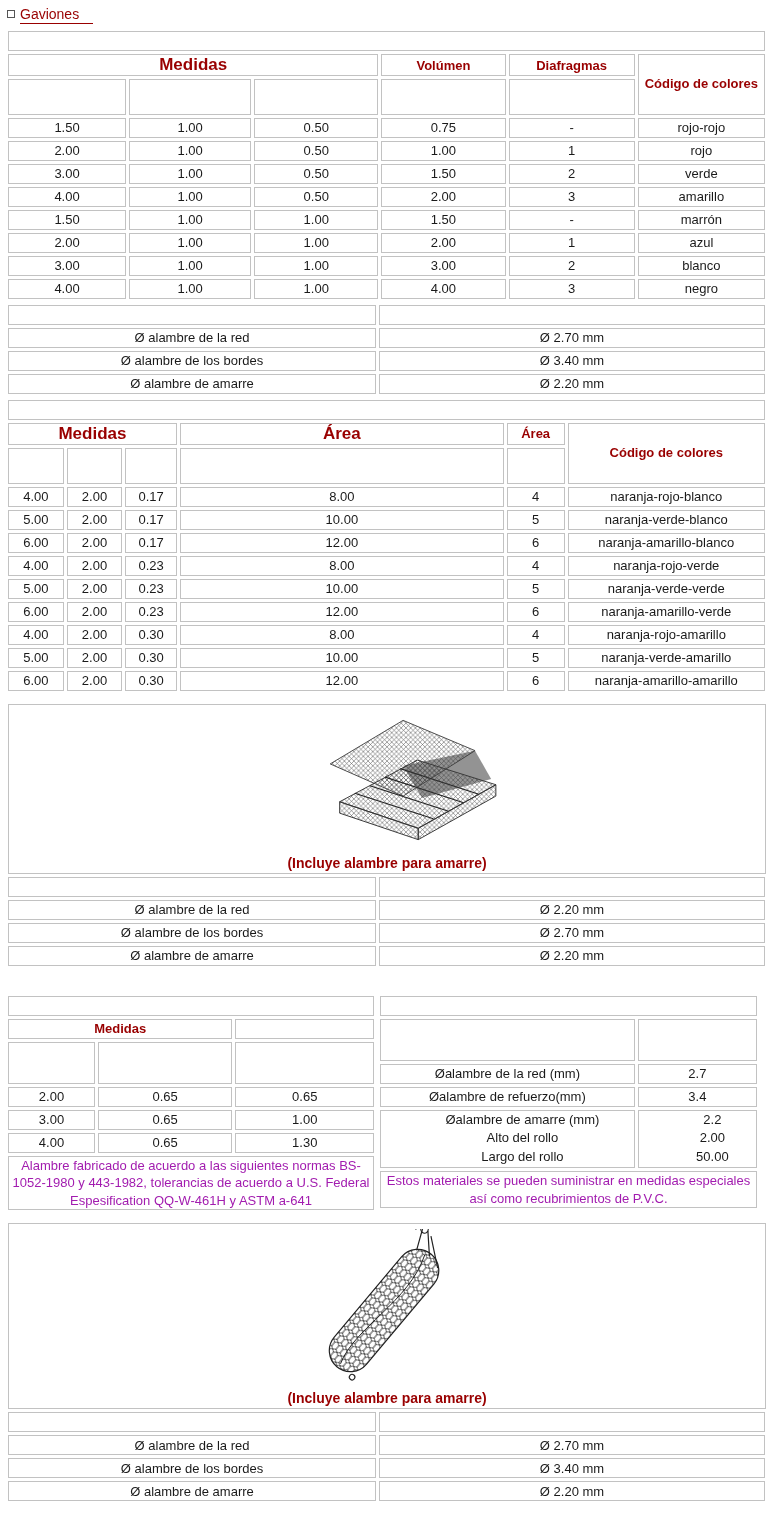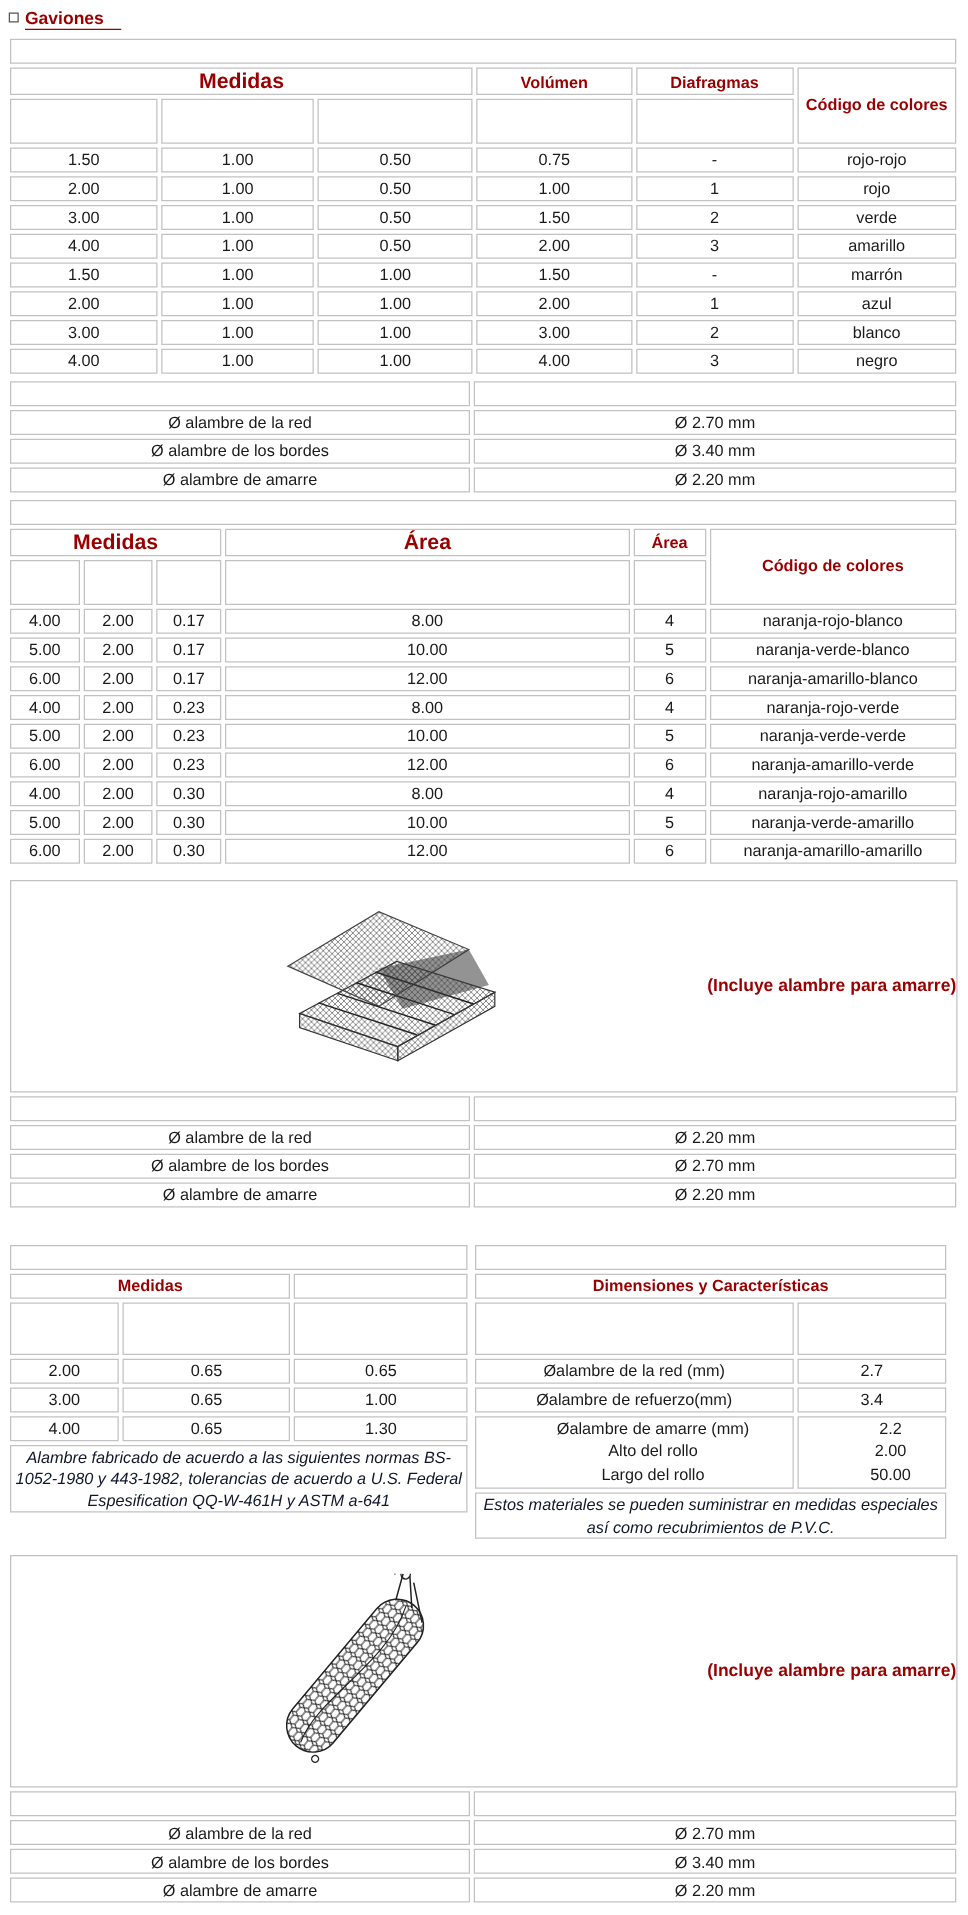--- a/index.html
+++ b/index.html
@@ -10,21 +10,21 @@
     font-family:"Liberation Sans", sans-serif;
     color:#1a1a1a;
     font-size:13px;
   }
   .page-title{margin:2px 0 4px 2px;white-space:nowrap;}
   .bullet{
     display:inline-block;width:6px;height:6px;border:1px solid #555;
     margin-right:5px;vertical-align:1px;background:#fff;
   }
   .title-link{
-    display:inline-block;color:#990000;font-weight:bold;font-size:14px;
+    display:inline-block;color:#990000;font-weight:normal;font-size:14px;
     border-bottom:1px solid #990000;padding-right:14px;padding-bottom:1px;
     text-decoration:none;cursor:pointer;
   }
   table.tbl{
     border-collapse:separate;border-spacing:3px;table-layout:fixed;
     width:763px;margin:0;
   }
   table.tbl td{
     border:1px solid #c2c2c2;background:#fff;text-align:center;
     font-size:13px;height:18px;padding:0 2px;overflow:hidden;
@@ -46,26 +46,26 @@
     background:#333366;border:1px solid #333366;color:#fff;
     font-weight:normal;font-size:13px;line-height:1.3;
   }
   td.nob{border:none;background:transparent;}
   tr.h2row td{height:32px;}
   tr.h3row td{height:40px;}
   tr.tall td{height:52px;padding-left:32px;}
   sup{font-size:9px;line-height:0;}
   td.note{
     font-size:11px;text-align:left;vertical-align:top;height:56px;
-    line-height:1.35;padding:1px 3px;color:#0f172a;font-style:italic;
+    line-height:1.35;padding:1px 3px;color:#a21caf;
   }
   td.multi div{line-height:1.45;}
   .imgbox{
     border:1px solid #c2c2c2;margin:0 3px;
-    display:flex;flex-direction:row;align-items:center;
+    display:flex;flex-direction:column;align-items:center;
     justify-content:space-between;background:#fff;
   }
   .imgbox .art{flex:1;display:flex;align-items:center;justify-content:center;}
   .caption{
     color:#990000;font-weight:bold;font-size:14px;text-align:center;
     padding:0 0 2px 0;
   }
   .bottom{display:flex;align-items:flex-start;}
   table.tbl.saco{width:372px;}
   table.tbl.redseg{width:383px;}
@@ -405,23 +405,20 @@
   </table>
 
   <table class="tbl redseg">
     <colgroup>
         <col style="width:250px">
         <col style="width:117px">
       </colgroup>
     <tbody>
       <tr>
         <td colspan="2" class="bar bar2">Red de Seguridad</td>
-      </tr>
-      <tr>
-        <td colspan="2" class="grp sm">Dimensiones y Características</td>
       </tr>
       <tr class="h3row">
         <td class="navy">Malla Hexagonal</td>
         <td class="navy">8 x 10</td>
       </tr>
     </tbody>
     <tbody>
         <tr>
           <td>Øalambre de la red (mm)</td>
           <td>2.7</td>

